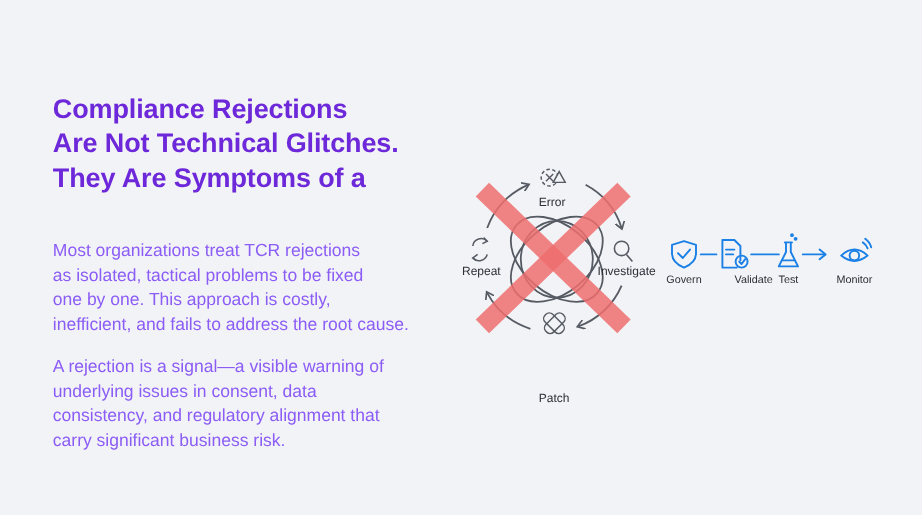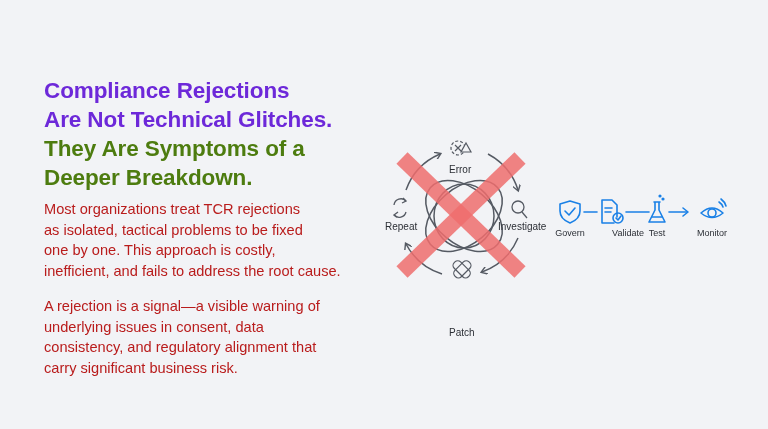--- a/index.html
+++ b/index.html
@@ -5,40 +5,39 @@
   html, body { margin: 0; padding: 0; }
   body {
     width: 768px; height: 429px; overflow: hidden;
     background: #f2f3f6;
     font-family: "Liberation Sans", "DejaVu Sans", sans-serif;
     position: relative;
   }
   .left { position: absolute; left: 44px; top: 76px; width: 340px; }
   .headline { margin: 0; font-weight: 700; font-size: 22.5px; line-height: 29px; letter-spacing: -0.1px; }
   .headline .blue { color: #6d28d9; display: block; }
-  .headline .dark { color: #4d7c0f; display: block; }
-  .para { margin: 0; color: #b91c1c; font-size: 14.6px; line-height: 20.5px; }
+  .headline .dark { color: #6d28d9; display: block; }
+  .para { margin: 0; color: #8b5cf6; font-size: 14.6px; line-height: 20.5px; }
   .p1 { position: absolute; left: 44px; top: 199px; width: 340px; }
   .p2 { position: absolute; left: 44px; top: 296px; width: 340px; }
   .cycle { position: absolute; left: 380px; top: 130px; width: 170px; height: 175px; }
   .cycle svg { position: absolute; left: 0; top: 0; }
   .clabel { position: absolute; font-size: 10px; color: #2c2f36; white-space: nowrap; }
   .flow { position: absolute; left: 550px; top: 190px; width: 190px; height: 55px; }
   .flow svg { position: absolute; left: 0; top: 0; }
   .flabel { position: absolute; top: 38px; font-size: 9px; color: #2c2f36; white-space: nowrap; transform: translateX(-50%); }
 </style>
 </head>
 <body>
 
 <div class="left">
   <h1 class="headline">
     <span class="blue">Compliance Rejections</span>
     <span class="blue">Are Not Technical Glitches.</span>
     <span class="dark">They Are Symptoms of a</span>
-    <span class="dark">Deeper Breakdown.</span>
   </h1>
 </div>
 
 <p class="para p1">
   <span>Most organizations treat TCR rejections</span><br>
   <span>as isolated, tactical problems to be fixed</span><br>
   <span>one by one. This approach is costly,</span><br>
   <span>inefficient, and fails to address the root cause.</span>
 </p>
 

